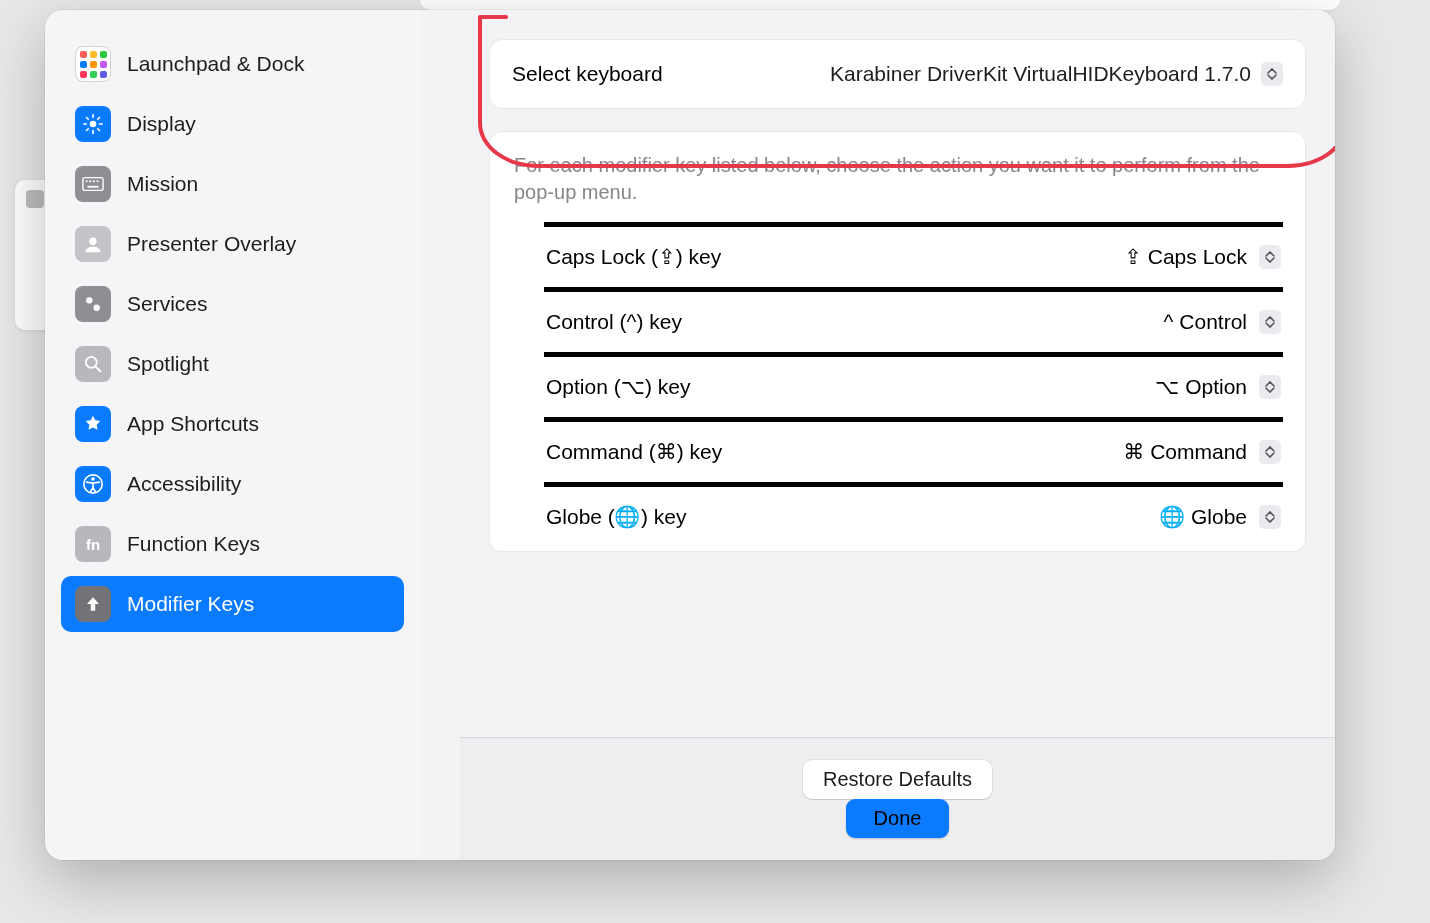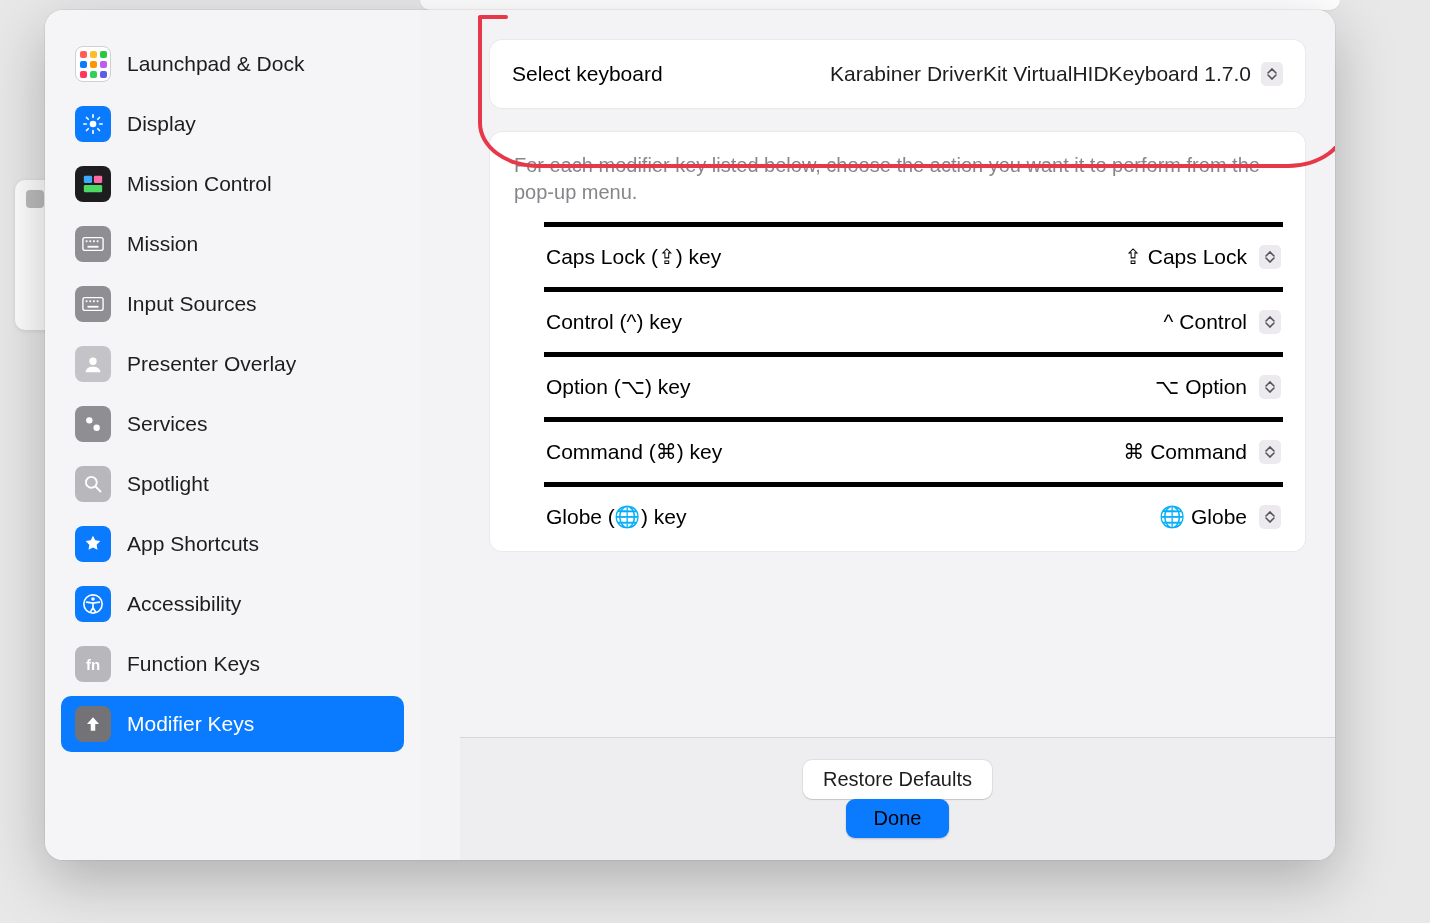--- a/index.html
+++ b/index.html
@@ -285,54 +285,31 @@
               <line x1="4.2" y1="4.2" x2="6.3" y2="6.3"></line>
               <line x1="17.7" y1="17.7" x2="19.8" y2="19.8"></line>
               <line x1="4.2" y1="19.8" x2="6.3" y2="17.7"></line>
               <line x1="17.7" y1="6.3" x2="19.8" y2="4.2"></line>
             </g>
           </svg>
       </span>
       <span>Display</span>
     </div>
     <div class="sidebar-item">
-      <span class="icon ic-mission">
-        <svg width="22" height="22" viewBox="0 0 24 24">
-            <rect x="2" y="3" width="9" height="8" rx="1.5" fill="#3da9ff"></rect>
-            <rect x="13" y="3" width="9" height="8" rx="1.5" fill="#ff6aa6"></rect>
-            <rect x="2" y="13" width="20" height="8" rx="1.5" fill="#4cd964"></rect>
-          </svg>
-      </span>
-      <span>Mission Control</span>
-    </div>
-    <div class="sidebar-item">
       <span class="icon ic-keyboard">
         <svg width="22" height="16" viewBox="0 0 24 16">
             <rect x="1" y="1" width="22" height="14" rx="2" fill="none" stroke="#fff" stroke-width="1.5"></rect>
             <rect x="4" y="4" width="2" height="2" fill="#fff"></rect>
             <rect x="8" y="4" width="2" height="2" fill="#fff"></rect>
             <rect x="12" y="4" width="2" height="2" fill="#fff"></rect>
             <rect x="16" y="4" width="2" height="2" fill="#fff"></rect>
             <rect x="6" y="10" width="12" height="2" fill="#fff"></rect>
           </svg>
       </span>
       <span>Mission</span>
-    </div>
-    <div class="sidebar-item">
-      <span class="icon ic-input">
-        <svg width="22" height="16" viewBox="0 0 24 16">
-            <rect x="1" y="1" width="22" height="14" rx="2" fill="none" stroke="#fff" stroke-width="1.5"></rect>
-            <rect x="4" y="4" width="2" height="2" fill="#fff"></rect>
-            <rect x="8" y="4" width="2" height="2" fill="#fff"></rect>
-            <rect x="12" y="4" width="2" height="2" fill="#fff"></rect>
-            <rect x="16" y="4" width="2" height="2" fill="#fff"></rect>
-            <rect x="6" y="10" width="12" height="2" fill="#fff"></rect>
-          </svg>
-      </span>
-      <span>Input Sources</span>
     </div>
     <div class="sidebar-item">
       <span class="icon ic-presenter">
         <svg width="22" height="22" viewBox="0 0 24 24">
             <circle cx="12" cy="9" r="4" fill="#fff"></circle>
             <path d="M4 21c0-4 3.5-6 8-6s8 2 8 6" fill="#fff"></path>
           </svg>
       </span>
       <span>Presenter Overlay</span>
     </div>

